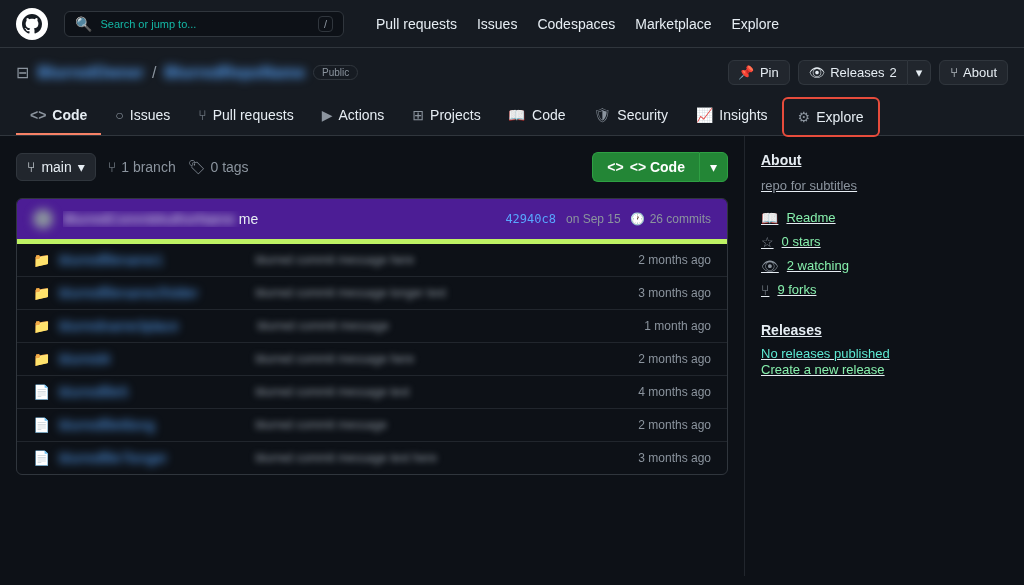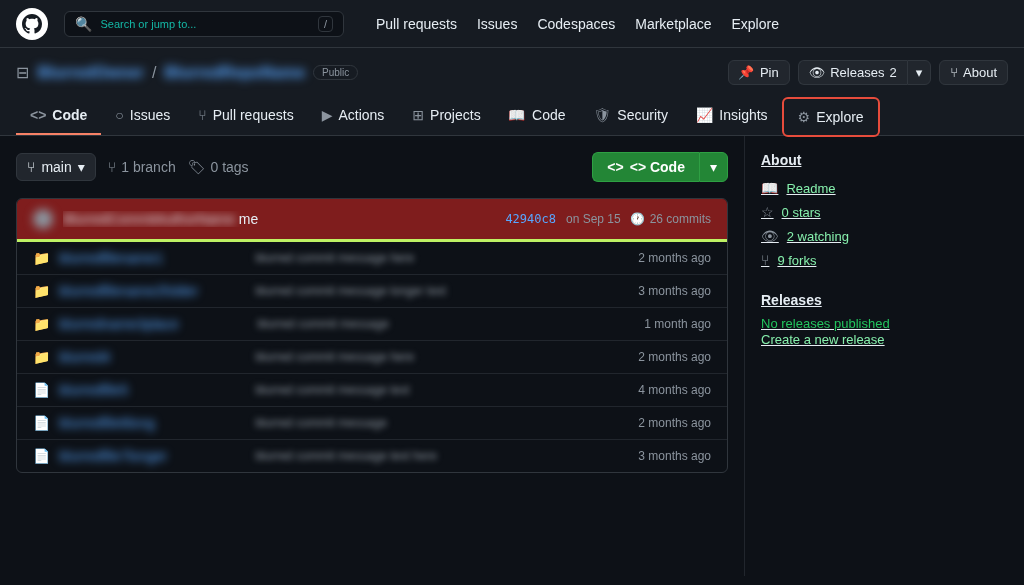--- a/index.html
+++ b/index.html
@@ -236,22 +236,22 @@
       cursor: pointer;
     }
 
     
     .file-table {
       border: 1px solid #30363d;
       border-radius: 6px;
       overflow: hidden;
     }
     .file-table-header {
-      background: #7f1d1d;
-      border-bottom: 3px solid #bef264;
+      background: #4c1d95;
+      border-bottom: 5px solid #bef264;
       padding: 10px 16px;
       display: flex;
       gap: 10px;
     }
     .avatar-small {
       width: 20px; height: 20px;
       border-radius: 50%;
       background: #8b949e;
       overflow: hidden;
       flex-shrink: 0;
@@ -358,21 +358,21 @@
     .sidebar-meta-icon { color: #8b949e; font-size: 14px; }
     .sidebar-link { color: #86efac; font-size: 13px; cursor: pointer; }
 
     .releases-section { margin-top: 16px; }
     .releases-title {
       font-size: 14px;
       font-weight: 600;
       color: #e6edf3;
       margin-bottom: 8px;
     }
-    .no-releases { color: #22c55e; font-size: 13px; }
+    .no-releases { color: #5eead4; font-size: 13px; }
 
     
     .blurred { filter: blur(5px); user-select: none; }
   </style>
 </head>
 <body>
 
 <nav class="top-nav">
   <div class="top-nav-logo">
     <svg viewBox="0 0 16 16">
@@ -547,20 +547,21 @@
         <span class="file-name">blurredfile7longer</span>
         <span class="file-message">blurred commit message text here</span>
         <span class="file-date">3 months ago</span>
       </div>
     </div>
   </div>
 
   <div class="right-sidebar">
     <div class="sidebar-section">
       <div class="sidebar-title">About</div>
+      <p class="sidebar-desc">repo for subtitles</p>
       <div class="sidebar-meta-item">
         <span class="sidebar-meta-icon">📖</span>
         <a class="sidebar-link">Readme</a>
       </div>
       <div class="sidebar-meta-item">
         <span class="sidebar-meta-icon">☆</span>
         <a class="sidebar-link">0 stars</a>
       </div>
       <div class="sidebar-meta-item">
         <span class="sidebar-meta-icon">👁</span>

